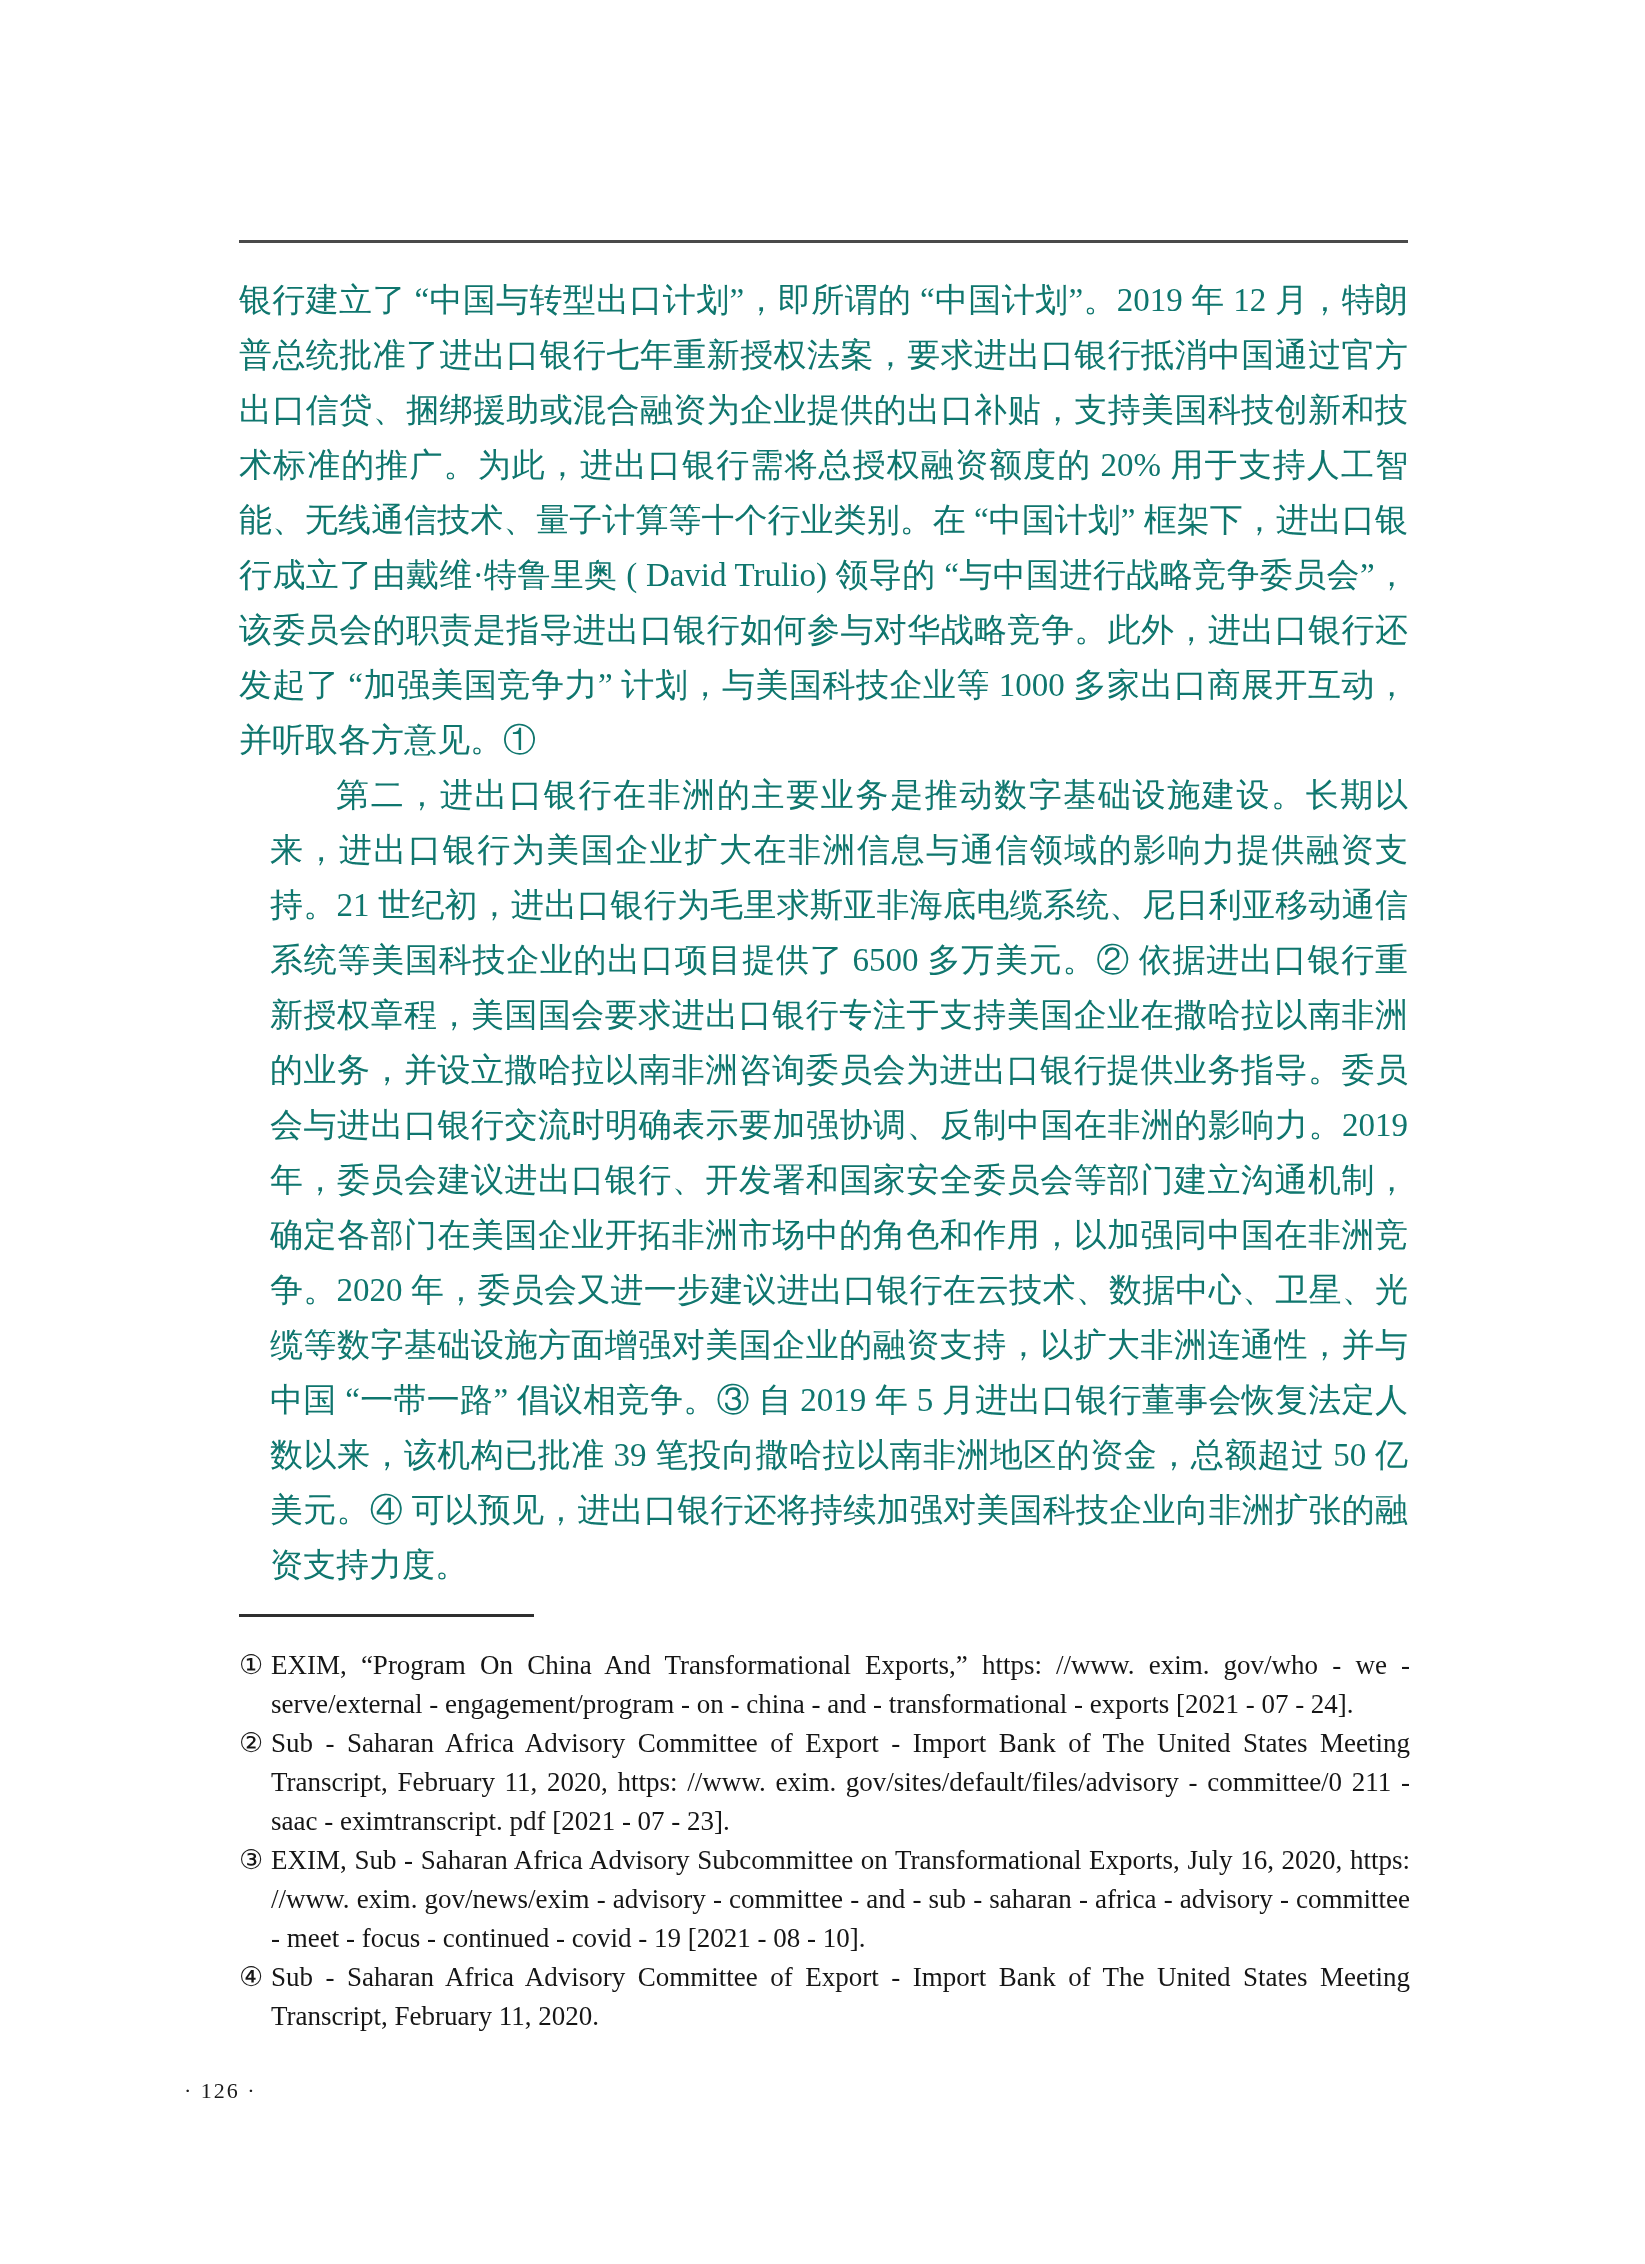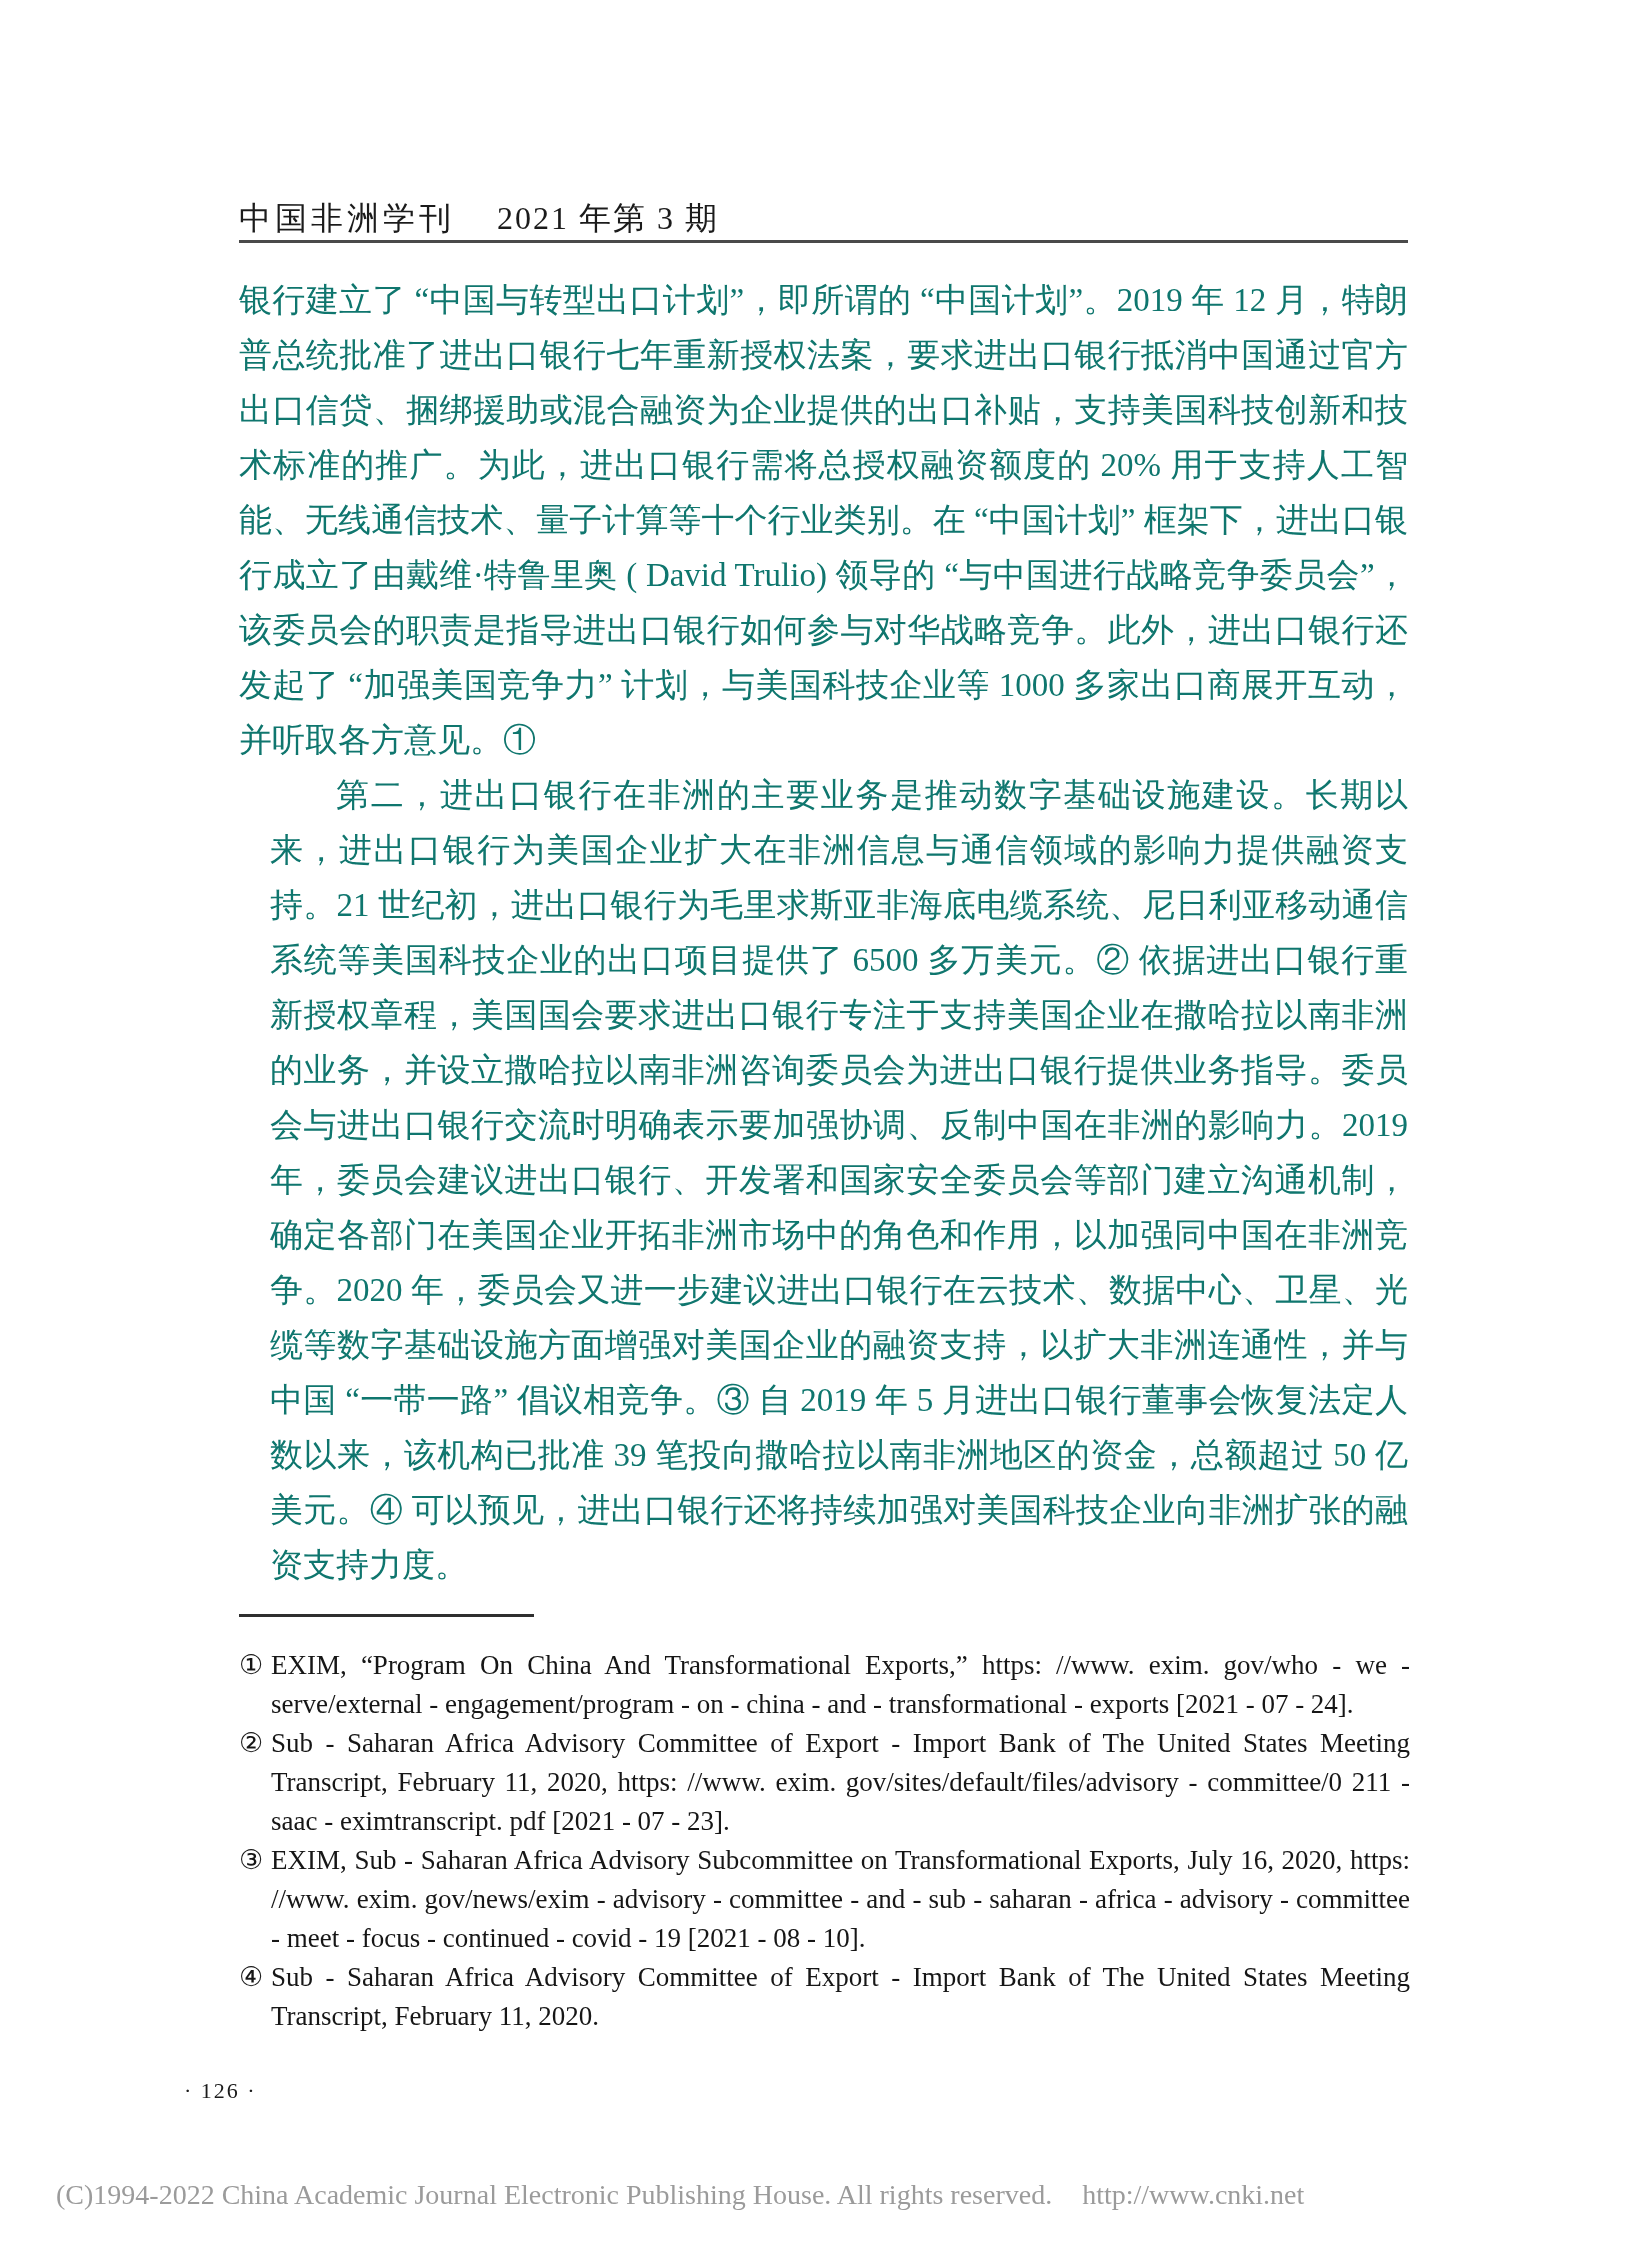--- a/index.html
+++ b/index.html
@@ -89,23 +89,20 @@
     color:#9b9b9b;
     white-space:nowrap;
   }
   .copyright-footer .footer-url{margin-left:30px;}
 </style>
 </head>
 <body>
 
 <div class="page">
 
-  <div class="journal-header">
-    <span class="title">中国非洲学刊</span><span class="issue">2021 年第 3 期</span>
-  </div>
 
   <div class="header-rule"></div>
 
   <div class="body-text">
     <p>银行建立了 “中国与转型出口计划”，即所谓的 “中国计划”。2019 年 12 月，特朗普总统批准了进出口银行七年重新授权法案，要求进出口银行抵消中国通过官方出口信贷、捆绑援助或混合融资为企业提供的出口补贴，支持美国科技创新和技术标准的推广。为此，进出口银行需将总授权融资额度的 20% 用于支持人工智能、无线通信技术、量子计算等十个行业类别。在 “中国计划” 框架下，进出口银行成立了由戴维·特鲁里奥 ( David Trulio)  领导的 “与中国进行战略竞争委员会”，该委员会的职责是指导进出口银行如何参与对华战略竞争。此外，进出口银行还发起了 “加强美国竞争力” 计划，与美国科技企业等 1000 多家出口商展开互动，并听取各方意见。①</p>
     <p class="indented">第二，进出口银行在非洲的主要业务是推动数字基础设施建设。长期以来，进出口银行为美国企业扩大在非洲信息与通信领域的影响力提供融资支持。21 世纪初，进出口银行为毛里求斯亚非海底电缆系统、尼日利亚移动通信系统等美国科技企业的出口项目提供了 6500 多万美元。② 依据进出口银行重新授权章程，美国国会要求进出口银行专注于支持美国企业在撒哈拉以南非洲的业务，并设立撒哈拉以南非洲咨询委员会为进出口银行提供业务指导。委员会与进出口银行交流时明确表示要加强协调、反制中国在非洲的影响力。2019 年，委员会建议进出口银行、开发署和国家安全委员会等部门建立沟通机制，确定各部门在美国企业开拓非洲市场中的角色和作用，以加强同中国在非洲竞争。2020 年，委员会又进一步建议进出口银行在云技术、数据中心、卫星、光缆等数字基础设施方面增强对美国企业的融资支持，以扩大非洲连通性，并与中国 “一带一路” 倡议相竞争。③ 自 2019 年 5 月进出口银行董事会恢复法定人数以来，该机构已批准 39 笔投向撒哈拉以南非洲地区的资金，总额超过 50 亿美元。④ 可以预见，进出口银行还将持续加强对美国科技企业向非洲扩张的融资支持力度。</p>
   </div>
 
   <div class="footnote-rule"></div>
 
@@ -123,18 +120,15 @@
       <span class="fn-text">EXIM, Sub - Saharan Africa Advisory Subcommittee on Transformational Exports, July 16, 2020, https: //www. exim. gov/news/exim - advisory - committee - and - sub - saharan - africa - advisory - committee - meet - focus - continued - covid - 19 [2021 - 08 - 10].</span>
     </div>
     <div class="footnote">
       <span class="marker">④</span>
       <span class="fn-text">Sub - Saharan Africa Advisory Committee of Export - Import Bank of The United States Meeting Transcript, February 11, 2020.</span>
     </div>
   </div>
 
   <div class="page-number">· 126 ·</div>
 
-  <div class="copyright-footer">
-    <span>(C)1994-2022 China Academic Journal Electronic Publishing House. All rights reserved.</span><span class="footer-url">http://www.cnki.net</span>
-  </div>
 
 </div>
 
 
 </body></html>

